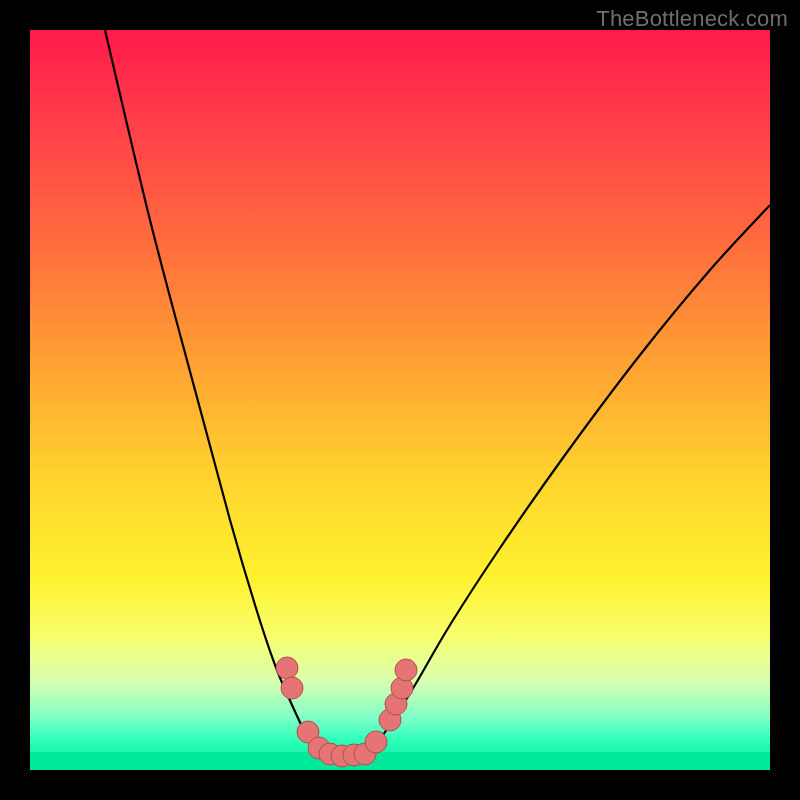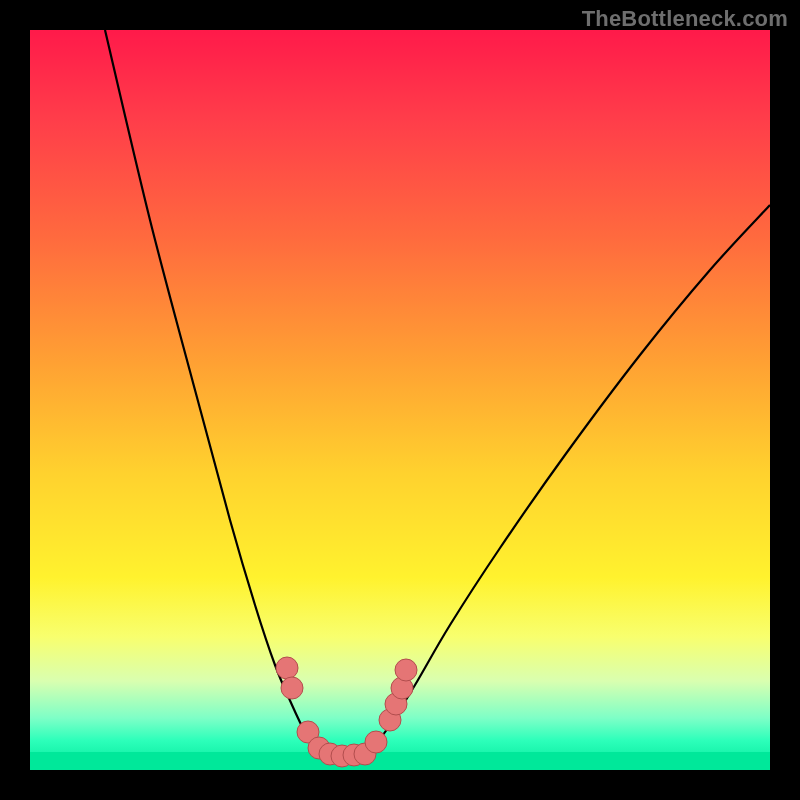--- a/index.html
+++ b/index.html
@@ -29,21 +29,21 @@
       #7dffc7 93%,
       #2dffba 96%,
       #00e89a 100%);
   }
   .watermark {
     position: absolute;
     top: 6px;
     right: 12px;
     color: #6e6e6e;
     font-size: 22px;
-    font-weight: 700;
+    font-weight: 400;
     letter-spacing: 0.2px;
     z-index: 5;
   }
   svg.curves {
     position: absolute;
     left: 0;
     top: 0;
     width: 740px;
     height: 740px;
     overflow: visible;

